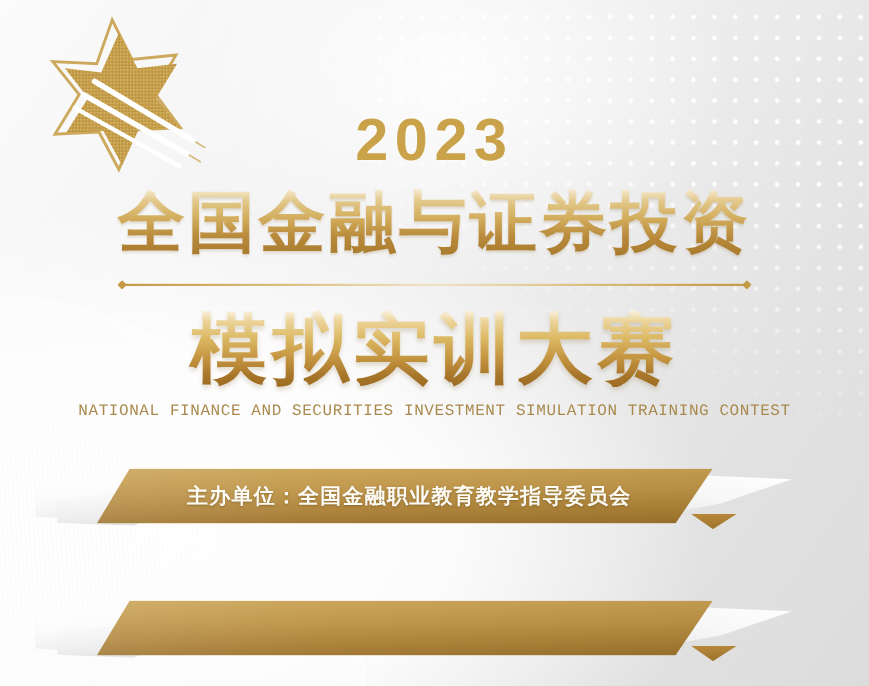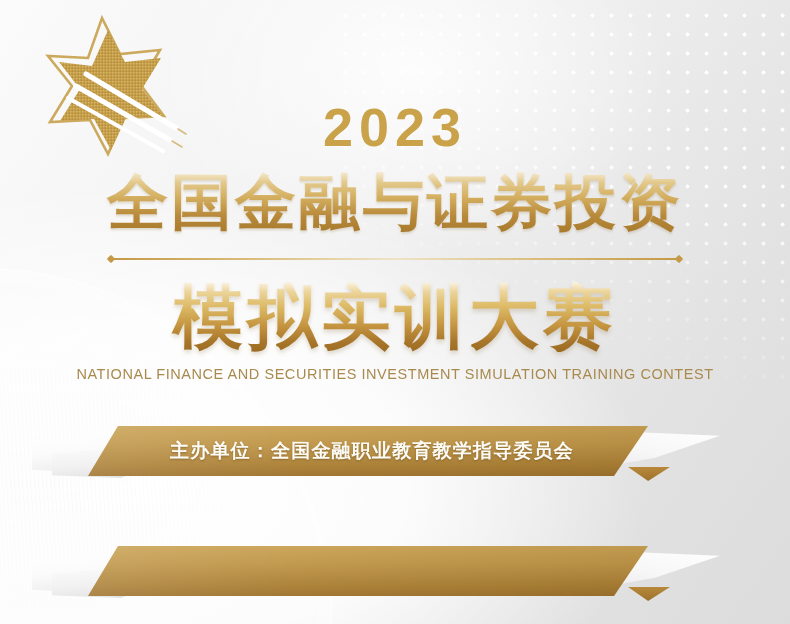--- a/index.html
+++ b/index.html
@@ -91,21 +91,21 @@
     font-size:70px;font-weight:bold;letter-spacing:4px;line-height:1;
     background:linear-gradient(180deg,#fbf3e2 0%,#ecd49a 14%,#dcb964 36%,#c59540 62%,#a8762a 85%,#9c6b22 100%);
     -webkit-background-clip:text;background-clip:text;color:transparent;
     -webkit-text-fill-color:transparent;
     filter:drop-shadow(0 3px 2px rgba(120,90,30,0.20));
     margin-top:20px;
   }
   .subtitle-en{
     position:absolute;left:0;right:0;top:366px;text-align:center;
     font-size:14.5px;letter-spacing:0.55px;color:#a98a4e;
-    font-family:Liberation Sans, sans-serif;
+    font-family:Liberation Mono, monospace;
   }
 
   
   .ribbons{position:absolute;left:0;top:424px;width:790px;height:200px;padding-left:28px;}
   .ribbon{position:absolute;left:0;width:790px;height:56px;}
   .ribbon.r1{top:0;}
   .ribbon.r2{top:60px;}
   .ribbon.r3{top:120px;}
   .ribbon .tail{
     position:absolute;left:32px;top:6px;width:190px;height:46px;

